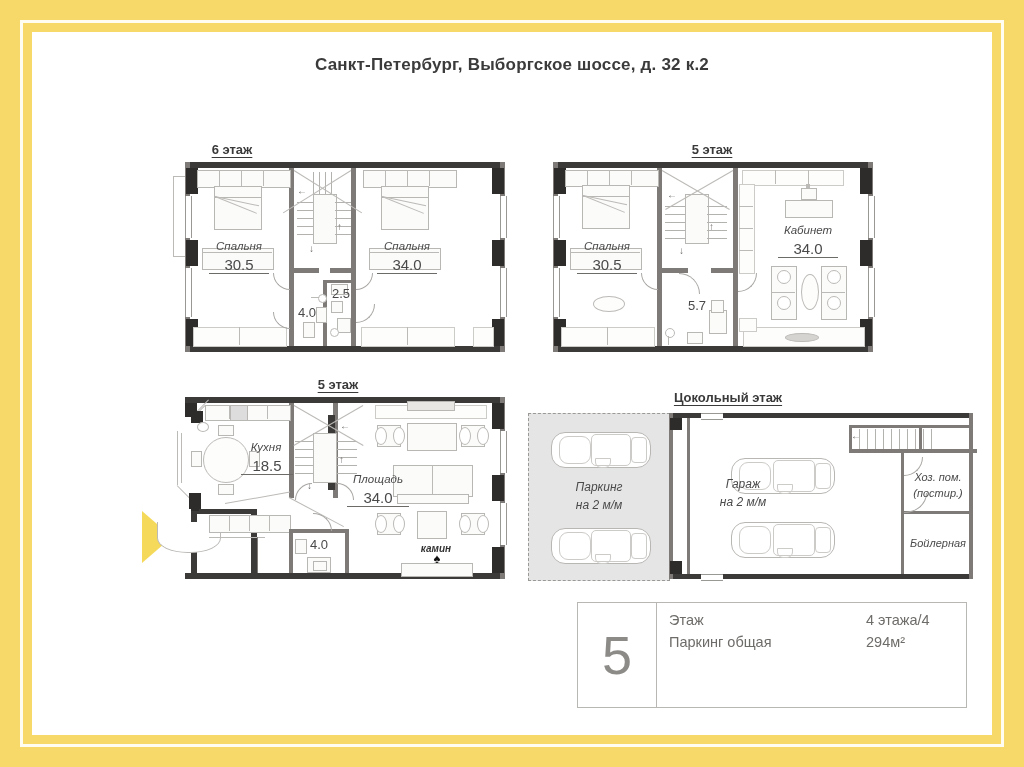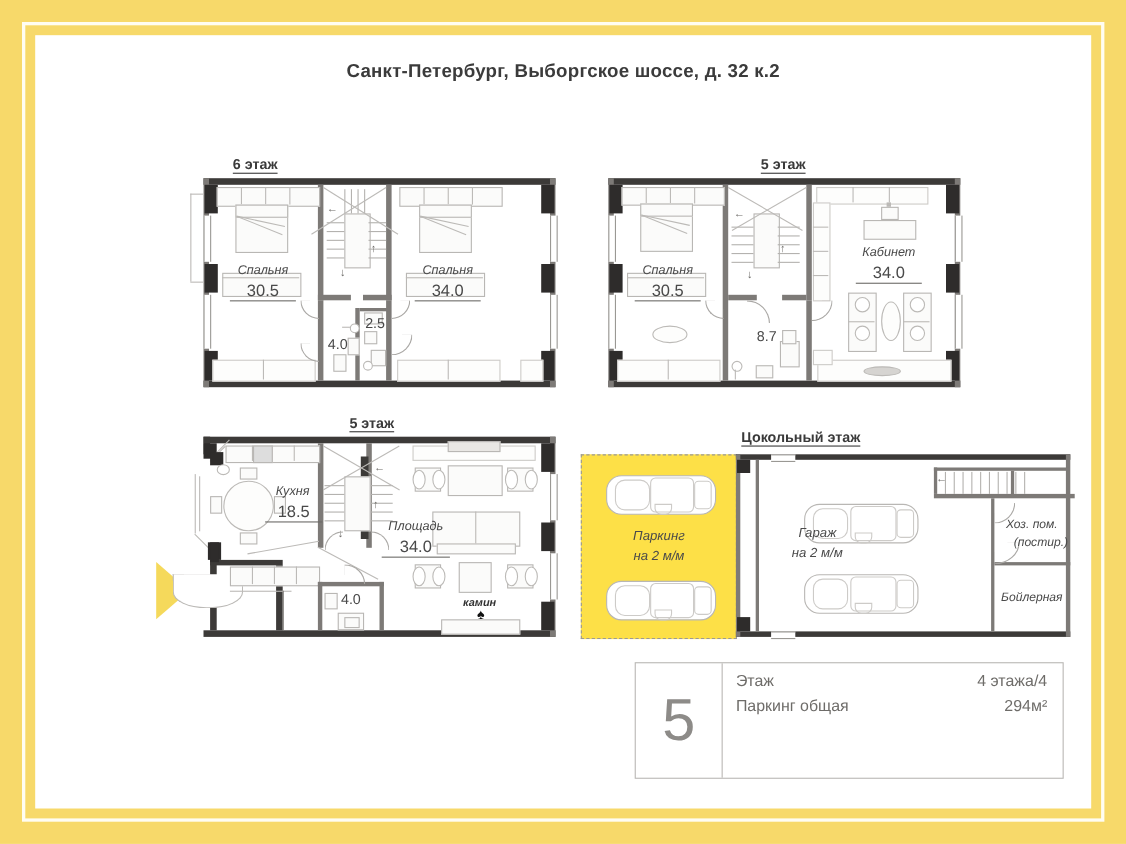--- a/index.html
+++ b/index.html
@@ -56,33 +56,33 @@
   .door-arc{position:absolute;border:1px solid #a9a7a4;border-radius:0 0 100% 0;border-top:none;border-left:none;background:transparent;}
   .door-arc2{position:absolute;border:1px solid #a9a7a4;border-radius:0 0 0 100%;border-top:none;border-right:none;background:transparent;}
   .door-arc3{position:absolute;border:1px solid #a9a7a4;border-radius:0 100% 0 0;border-bottom:none;border-left:none;background:transparent;}
   .door-arc4{position:absolute;border:1px solid #a9a7a4;border-radius:100% 0 0 0;border-bottom:none;border-right:none;background:transparent;}
   .pointer{
     position:absolute;width:0;height:0;
     border-top:26px solid transparent;border-bottom:26px solid transparent;
     border-left:30px solid #f5d95b;
   }
   
-  .dashbox{position:absolute;border:1.3px dashed #9b9996;background:#fde047;}
+  .dashbox{position:absolute;border:1.3px dashed #9b9996;background:#e5e5e5;}
   
   .infobox{
     position:absolute;border:1.4px solid #b9b7b4;background:#fff;box-sizing:border-box;
     display:flex;
   }
   .infobox .num{
     width:78px;display:flex;align-items:center;justify-content:center;
     font-size:54px;color:#8d8b88;border-right:1.4px solid #b9b7b4;
   }
   .infobox .rows{flex:1;padding:7px 14px 7px 12px;}
   .irow{display:flex;justify-content:space-between;font-size:14.5px;color:#6e6c69;line-height:21.5px;}
-  .irow .v{min-width:86px;text-align:right;}
+  .irow .v{min-width:86px;}
   .stair-step{position:absolute;background:#b4b2af;height:1px;}
   .stair-stepv{position:absolute;background:#b4b2af;width:1px;}
   .arrow-t{position:absolute;color:#6e6c69;font-size:10px;line-height:10px;}
 </style>
 </head>
 <body>
 
 <div class="frame-outer">
   <div class="frame-white-line"></div>
 
@@ -283,21 +283,21 @@
       <div class="furn-l" style="left:186px;top:156px;width:16px;height:12px;"></div>
 
       <div class="door-arc2" style="left:88px;top:111px;width:16px;height:16px;"></div>
       <div class="door-arc" style="left:185px;top:111px;width:18px;height:18px;"></div>
       <div class="door-arc3" style="left:126px;top:111px;width:20px;height:20px;"></div>
 
       <div class="room-name" style="left:14px;top:78px;width:80px;">Спальня</div>
       <div class="room-area" style="left:24px;top:94px;width:60px;">30.5</div>
       <div class="room-name" style="left:215px;top:62px;width:80px;">Кабинет</div>
       <div class="room-area" style="left:225px;top:78px;width:60px;">34.0</div>
-      <div class="room-area small" style="left:128px;top:136px;width:32px;">8.7</div>
+      <div class="room-area small" style="left:128px;top:136px;width:32px;">5.7</div>
     </div>
 
     <div class="floor-label" style="left:236px;top:345px;width:140px;text-align:center;">5 этаж</div>
 
     <div class="pointer" style="left:110px;top:479px;"></div>
 
     <div class="plan" style="left:153px;top:365px;width:320px;height:182px;">
       <div class="wall" style="left:0;top:0;width:320px;height:6px;"></div>
       <div class="wall" style="left:0;top:176px;width:320px;height:6px;"></div>
       <div class="wall" style="left:0;top:0;width:6px;height:16px;"></div>
@@ -475,21 +475,21 @@
         <div style="position:absolute;left:0;top:5px;width:102px;height:34px;border:1px solid #b9b7b4;border-radius:14px;background:#fff;"></div>
         <div style="position:absolute;left:8px;top:9px;width:30px;height:26px;border:1px solid #cdcbc8;border-radius:9px;"></div>
         <div style="position:absolute;left:42px;top:7px;width:40px;height:30px;border:1px solid #cdcbc8;border-radius:5px;"></div>
         <div style="position:absolute;left:84px;top:10px;width:14px;height:24px;border:1px solid #cdcbc8;border-radius:4px;"></div>
         <div style="position:absolute;left:46px;top:31px;width:14px;height:8px;border:1px solid #cdcbc8;border-radius:0 0 6px 6px;"></div>
       </div>
 
       <div class="room-name" style="left:24px;top:64px;width:100px;font-size:12px;">Гараж</div>
       <div class="room-name" style="left:24px;top:82px;width:100px;font-size:12px;">на 2 м/м</div>
       <div class="room-name" style="left:236px;top:58px;width:66px;font-size:11px;">Хоз. пом.</div>
-      <div class="room-name" style="left:236px;top:74px;width:66px;font-size:11px;text-align:right;">(постир.)</div>
+      <div class="room-name" style="left:236px;top:74px;width:66px;font-size:11px;">(постир.)</div>
       <div class="room-name" style="left:234px;top:124px;width:70px;font-size:11px;">Бойлерная</div>
     </div>
 
     <div class="infobox" style="left:545px;top:570px;width:390px;height:106px;">
       <div class="num">5</div>
       <div class="rows">
         <div class="irow">
           <span>Этаж</span>
           <span class="v">4 этажа/4</span>
         </div>

